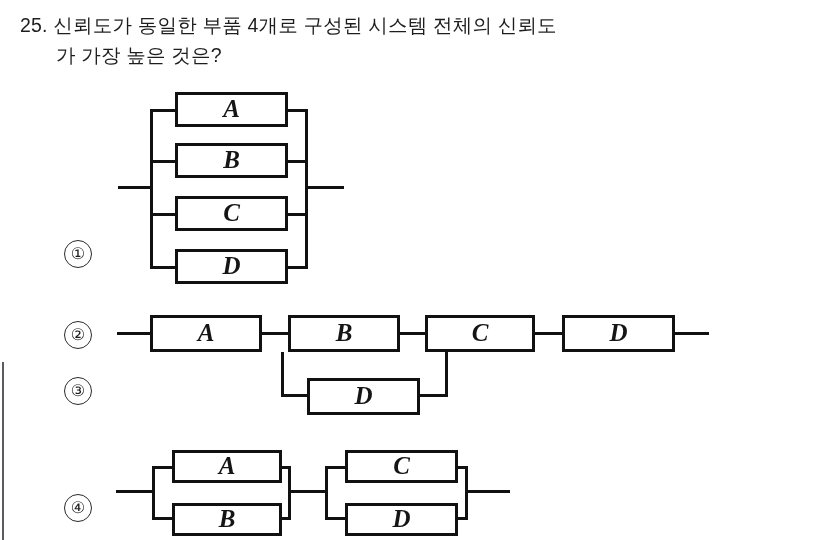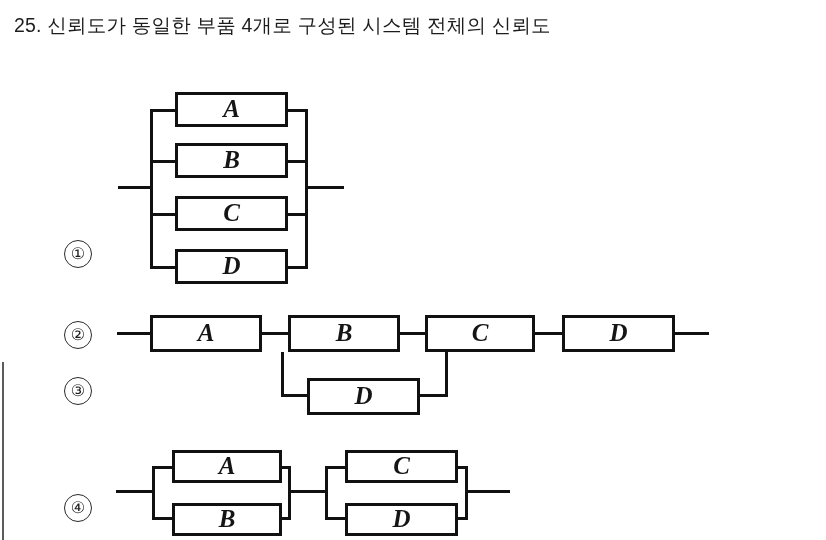--- a/index.html
+++ b/index.html
@@ -12,21 +12,21 @@
     background: #ffffff;
     font-family: "Liberation Sans", sans-serif;
     color: #1a1a1a;
     overflow: hidden;
     position: relative;
   }
 
   
   #question-block {
     position: absolute;
-    left: 14px;
+    left: 20px;
     top: 10px;
     width: 790px;
   }
   .q-line {
     display: block;
     font-size: 19.5px;
     line-height: 30px;
     letter-spacing: 0.2px;
     white-space: pre;
     color: #1d1d1d;
@@ -99,20 +99,21 @@
   }
   .opt-num > span {
     transform: translateY(-0.5px);
   }
 </style>
 </head>
 <body>
 
 <div id="question-block">
   <span class="q-line first">25. 신뢰도가 동일한 부품 4개로 구성된 시스템 전체의 신뢰도</span>
+  <span class="q-line second">가 가장 높은 것은?</span>
 </div>
 
 <div id="page-margin-rule"></div>
 
 <div class="diagram" id="diagram-option-1" style="left:0; top:0; width:400px; height:300px;">
 
   <div class="wire-h" style="left:118px; top:186px; width:34px;"></div>
 
   <div class="wire-v" style="left:150px; top:109px; width:3px; height:159px;"></div>
 

